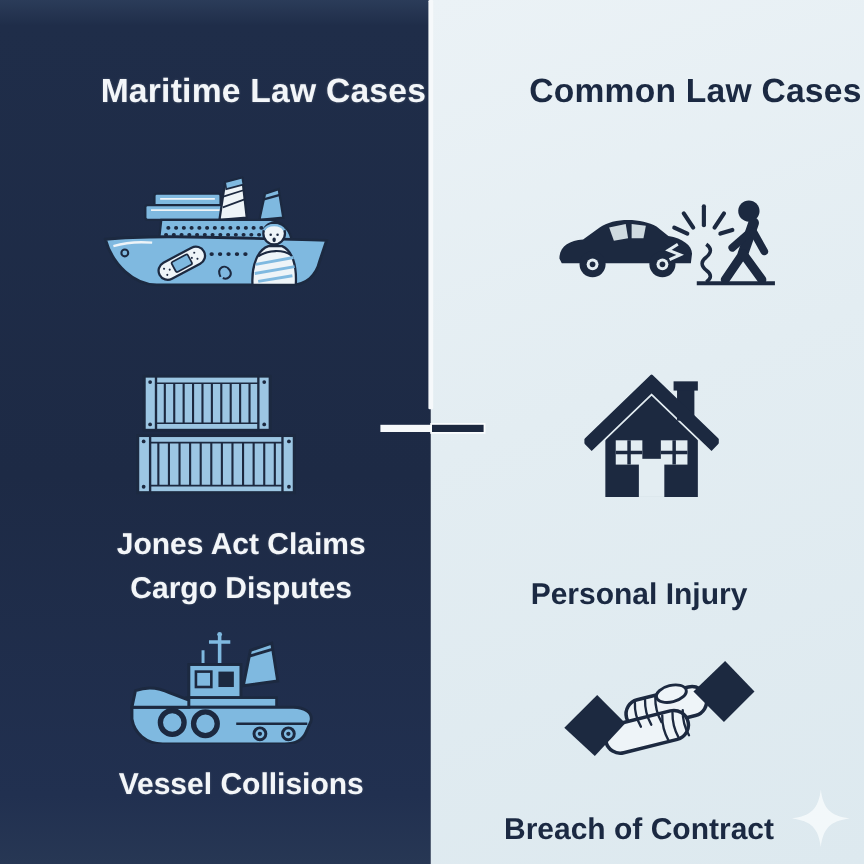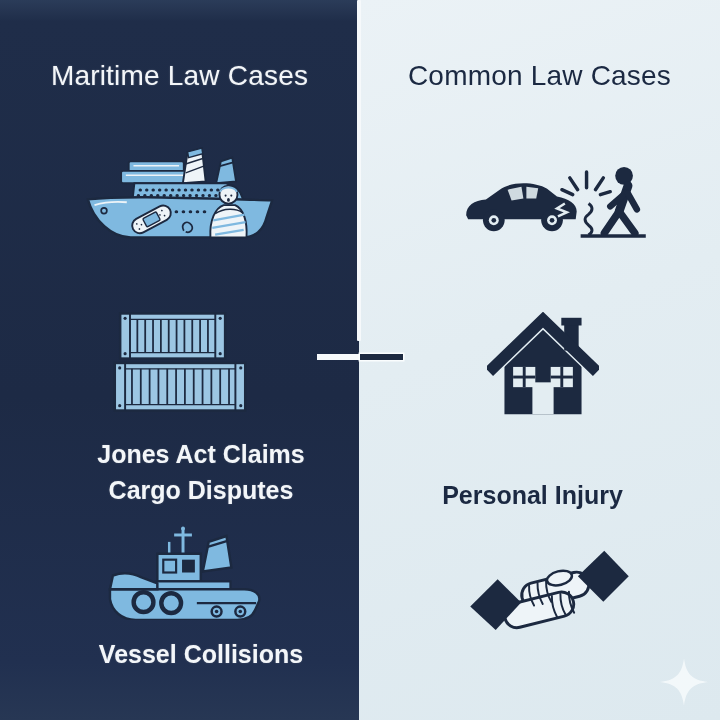--- a/index.html
+++ b/index.html
@@ -22,21 +22,21 @@
     background:var(--divider-white,#f6f9fb);border-radius:1px;
   }
   .hbar{position:absolute;top:354px;height:6px;}
   .hbar-white{left:317px;width:43px;background:var(--divider-white,#f6f9fb);}
   .hbar-dark{
     left:360px;width:43px;background:var(--icon-dark,#1c2940);
     box-shadow:0 0 0 1.5px rgba(252,254,255,.9);
   }
   .title{
     position:absolute;top:61px;line-height:1.1;text-align:center;
-    font-size:28px;font-weight:normal;letter-spacing:.2px;
+    font-size:28px;font-weight:bold;letter-spacing:.2px;margin-left:40px;
   }
   #title-left{left:0;width:359px;color:var(--left-text,#f3f6f9);text-shadow:0 0 2px rgba(255,255,255,.25);}
   #title-right{left:361px;width:357px;color:var(--right-text,#1b2942);}
   .label{
     position:absolute;line-height:1.1;text-align:center;
     font-size:25px;font-weight:bold;
   }
   .label-left{left:0;width:402px;color:var(--left-text,#f3f6f9);text-shadow:0 0 2px rgba(255,255,255,.2);}
   .label-right{left:354px;width:357px;color:var(--right-text,#1b2942);margin-top:36px;}
   .icon{position:absolute;}
@@ -227,20 +227,21 @@
       <polygon points="2,68 30,40 54,64 28,92" fill="var(--icon-dark,#1c2940)"></polygon>
       <polygon points="112,37 139,11 164,37 138,63" fill="var(--icon-dark,#1c2940)"></polygon>
     </svg>
   </div>
 
   <div class="label label-left" style="top:441px;">Jones Act Claims</div>
   <div class="label label-left" style="top:641px;">Vessel Collisions</div>
   <div class="label label-left" style="top:477px;">Cargo Disputes</div>
 
   <div class="label label-right" style="top:446px;">Personal Injury</div>
+  <div class="label label-right" style="top:642px;">Breach of Contract</div>
 
   <div class="icon" style="left:658px;top:656px;">
     <svg width="52" height="52" viewBox="0 0 52 52">
       <path d="M26,2 C28,18 34,24 50,26 C34,28 28,34 26,50 C24,34 18,28 2,26 C18,24 24,18 26,2 Z" fill="var(--sparkle,#f8fbfc)" opacity="0.8"></path>
     </svg>
   </div>
 
 </div>
 
 </body></html>

